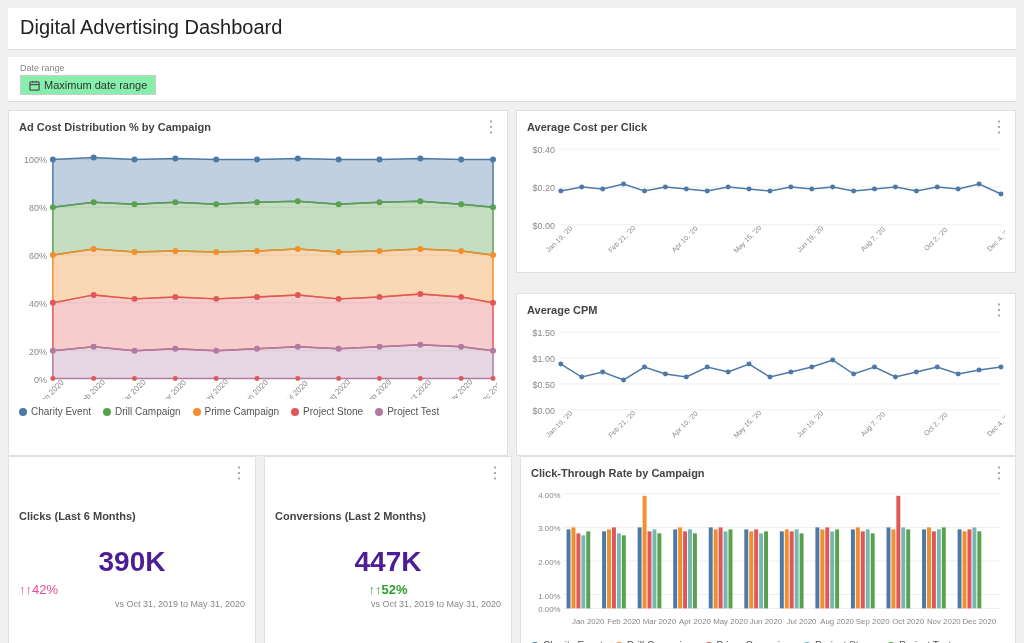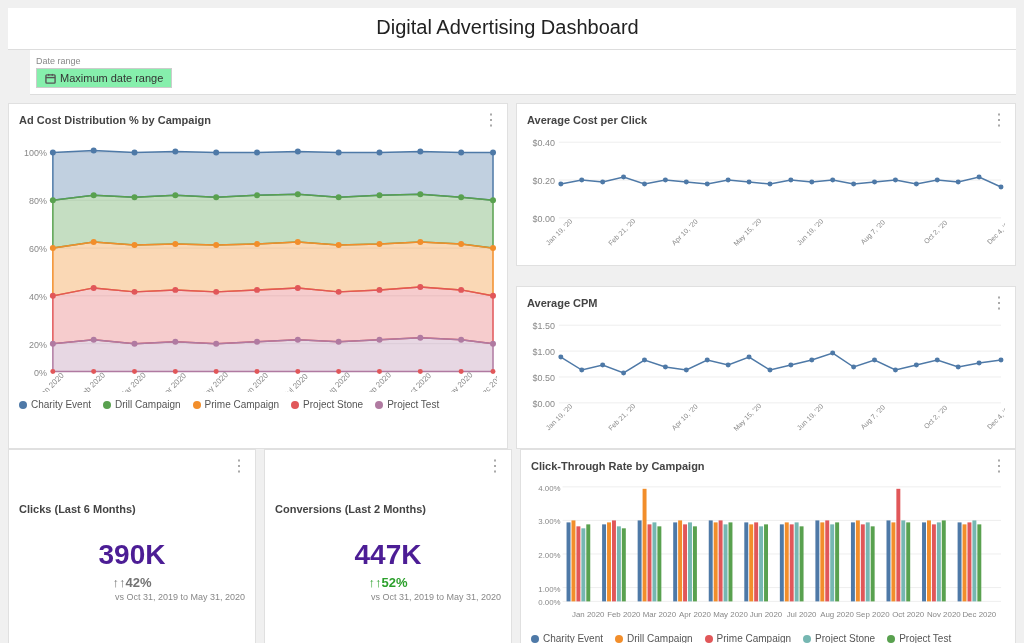--- a/index.html
+++ b/index.html
@@ -2,21 +2,21 @@
 <html><head>
   <meta charset="utf-8">
   <style>
     * { box-sizing: border-box; margin: 0; padding: 0; }
     body { font-family: 'Segoe UI', Arial, sans-serif; background: #f0f0f0; font-size: 12px; color: #333; }
 
     .page-wrapper { background: #f0f0f0; padding: 8px; }
 
     .page-title { font-size: 20px; font-weight: 400; color: #222; padding: 8px 4px 10px 4px; background: #fff; margin-bottom: 6px; border-bottom: 1px solid #ddd; }
 
-    .filter-bar { background: #fff; padding: 6px 6px; margin-bottom: 8px; border-bottom: 1px solid #ddd; margin-left: 22px; }
+    .filter-bar { background: #fff; padding: 6px 12px; margin-bottom: 8px; border-bottom: 1px solid #ddd; }
     .filter-label { font-size: 9px; color: #888; margin-bottom: 2px; }
     .filter-btn { display: inline-flex; align-items: center; gap: 4px; border: 1px solid #ccc; background: #86efac; padding: 3px 8px; font-size: 11px; cursor: pointer; color: #333; border-radius: 0; }
     .filter-btn svg { width: 11px; height: 11px; }
 
     .card { background: #fff; border: 1px solid #e0e0e0; padding: 10px; position: relative; }
     .card-title { font-size: 11px; font-weight: 600; color: #444; margin-bottom: 6px; }
     .card-menu { position: absolute; top: 8px; right: 8px; cursor: pointer; color: #999; font-size: 16px; line-height: 1; }
 
     
     .top-row { display: grid; grid-template-columns: 1fr 1fr; gap: 8px; margin-bottom: 0; }
@@ -38,21 +38,21 @@
     .kpi-change.up::before { content: '↑'; }
     .kpi-subtitle { text-align: right; font-size: 9px; color: #888; margin-top: 2px; }
 
     svg text { font-family: 'Segoe UI', Arial, sans-serif; }
   </style>
 </head>
 <body>
 
 <div class="page-wrapper">
 
-  <div style="background:#fff; border-bottom:1px solid #ddd; padding: 8px 21px 10px 12px; margin-bottom:0;text-align:center;">
+  <div style="background:#fff; border-bottom:1px solid #ddd; padding: 8px 21px 10px 12px; margin-bottom:7px;">
     <h1 class="page-title" style="border:none;padding:0;margin:0;">Digital Advertising Dashboard</h1>
   </div>
 
   <div class="filter-bar">
     <div class="filter-label">Date range</div>
     <button class="filter-btn">
       <svg viewBox="0 0 12 12" fill="none" stroke="#555" stroke-width="1.5">
         <rect x="1" y="2" width="10" height="9" rx="1"></rect>
         <line x1="1" y1="5" x2="11" y2="5"></line>
         <line x1="4" y1="1" x2="4" y2="3"></line>
@@ -324,21 +324,21 @@
 
     </div>
   </div>
 
   <div class="bottom-row">
 
     <div class="card" style="display:flex;flex-direction:column;justify-content:center;min-height:180px;">
       <div class="card-title">Clicks (Last 6 Months)</div>
       <span class="card-menu">⋮</span>
       <div class="kpi-value">390K</div>
-      <div class="kpi-change up" style="color:#737373;text-align:center;font-size:13px;font-weight:700;">↑42%</div>
+      <div class="kpi-change up" style="color:#ec4899;text-align:left;font-size:13px;font-weight:400;">↑42%</div>
       <div class="kpi-subtitle">vs Oct 31, 2019 to May 31, 2020</div>
     </div>
 
     <div class="card" style="display:flex;flex-direction:column;justify-content:center;min-height:180px;">
       <div class="card-title">Conversions (Last 2 Months)</div>
       <span class="card-menu">⋮</span>
       <div class="kpi-value">447K</div>
       <div class="kpi-change up" style="color:#2ca02c;text-align:center;font-size:13px;font-weight:600;">↑52%</div>
       <div class="kpi-subtitle">vs Oct 31, 2019 to May 31, 2020</div>
     </div>

